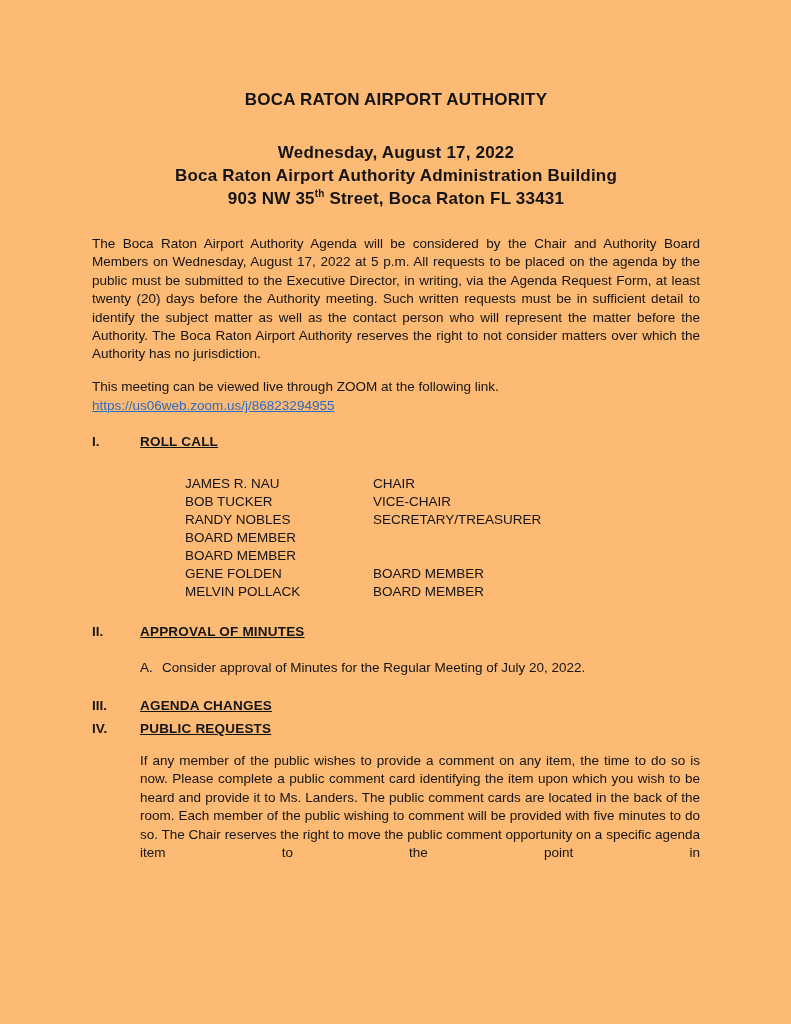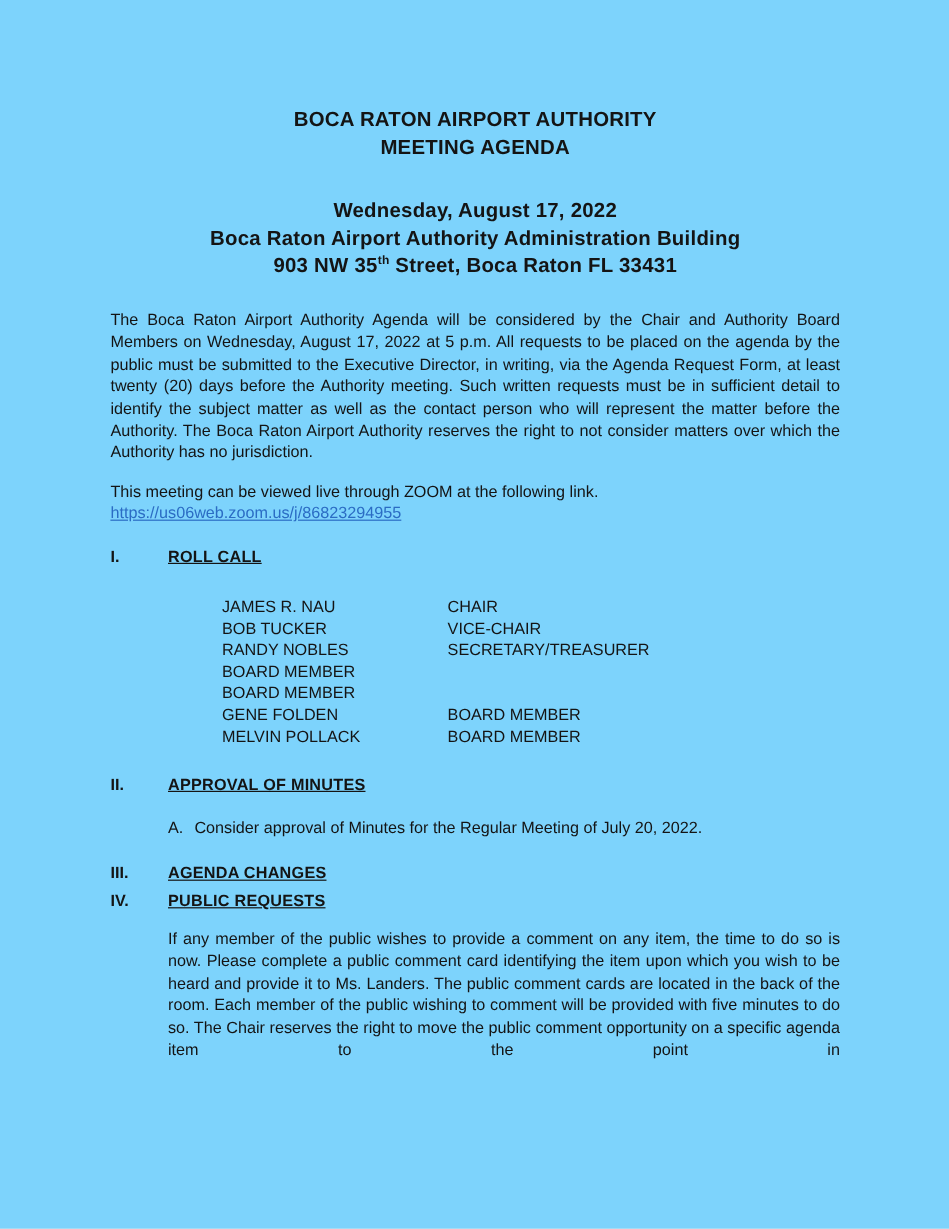--- a/index.html
+++ b/index.html
@@ -1,20 +1,20 @@
 <!DOCTYPE html>
 <html><head>
 <meta charset="utf-8">
 <style>
   * { margin: 0; padding: 0; box-sizing: border-box; }
   html, body { background: #e8e8e8; }
   .page {
     width: 791px;
     height: 1024px;
-    background: #7dd3fc;
+    background: #fdba74;
     font-family: "Liberation Sans", "DejaVu Sans", sans-serif;
     color: #141414;
     position: relative;
     margin: 0 auto;
     padding: 88px 91px 0 92px;
     overflow: hidden;
   }
   .doc-header { text-align: center; }
   .title-line {
     font-size: 17px;
@@ -83,21 +83,20 @@
     width: 560px;
   }
 </style>
 </head>
 <body>
 
 <div class="page">
 
   <header class="doc-header">
     <div class="title-line">BOCA RATON AIRPORT AUTHORITY</div>
-    <div class="title-line">MEETING AGENDA</div>
 
     <div class="event-block">
       <div class="title-line">Wednesday, August 17, 2022</div>
       <div class="title-line">Boca Raton Airport Authority Administration Building</div>
       <div class="title-line"><span>903 NW 35</span><sup>th</sup><span> Street, Boca Raton FL 33431</span></div>
     </div>
   </header>
 
   <p class="body-text justify intro">The Boca Raton Airport Authority Agenda will be considered by the Chair and Authority Board Members on Wednesday, August 17, 2022 at 5 p.m.  All requests to be placed on the agenda by the public must be submitted to the Executive Director, in writing, via the Agenda Request Form, at least twenty (20) days before the Authority meeting.  Such written requests must be in sufficient detail to identify the subject matter as well as the contact person who will represent the matter before the Authority.  The Boca Raton Airport Authority reserves the right to not consider matters over which the Authority has no jurisdiction.</p>
 

